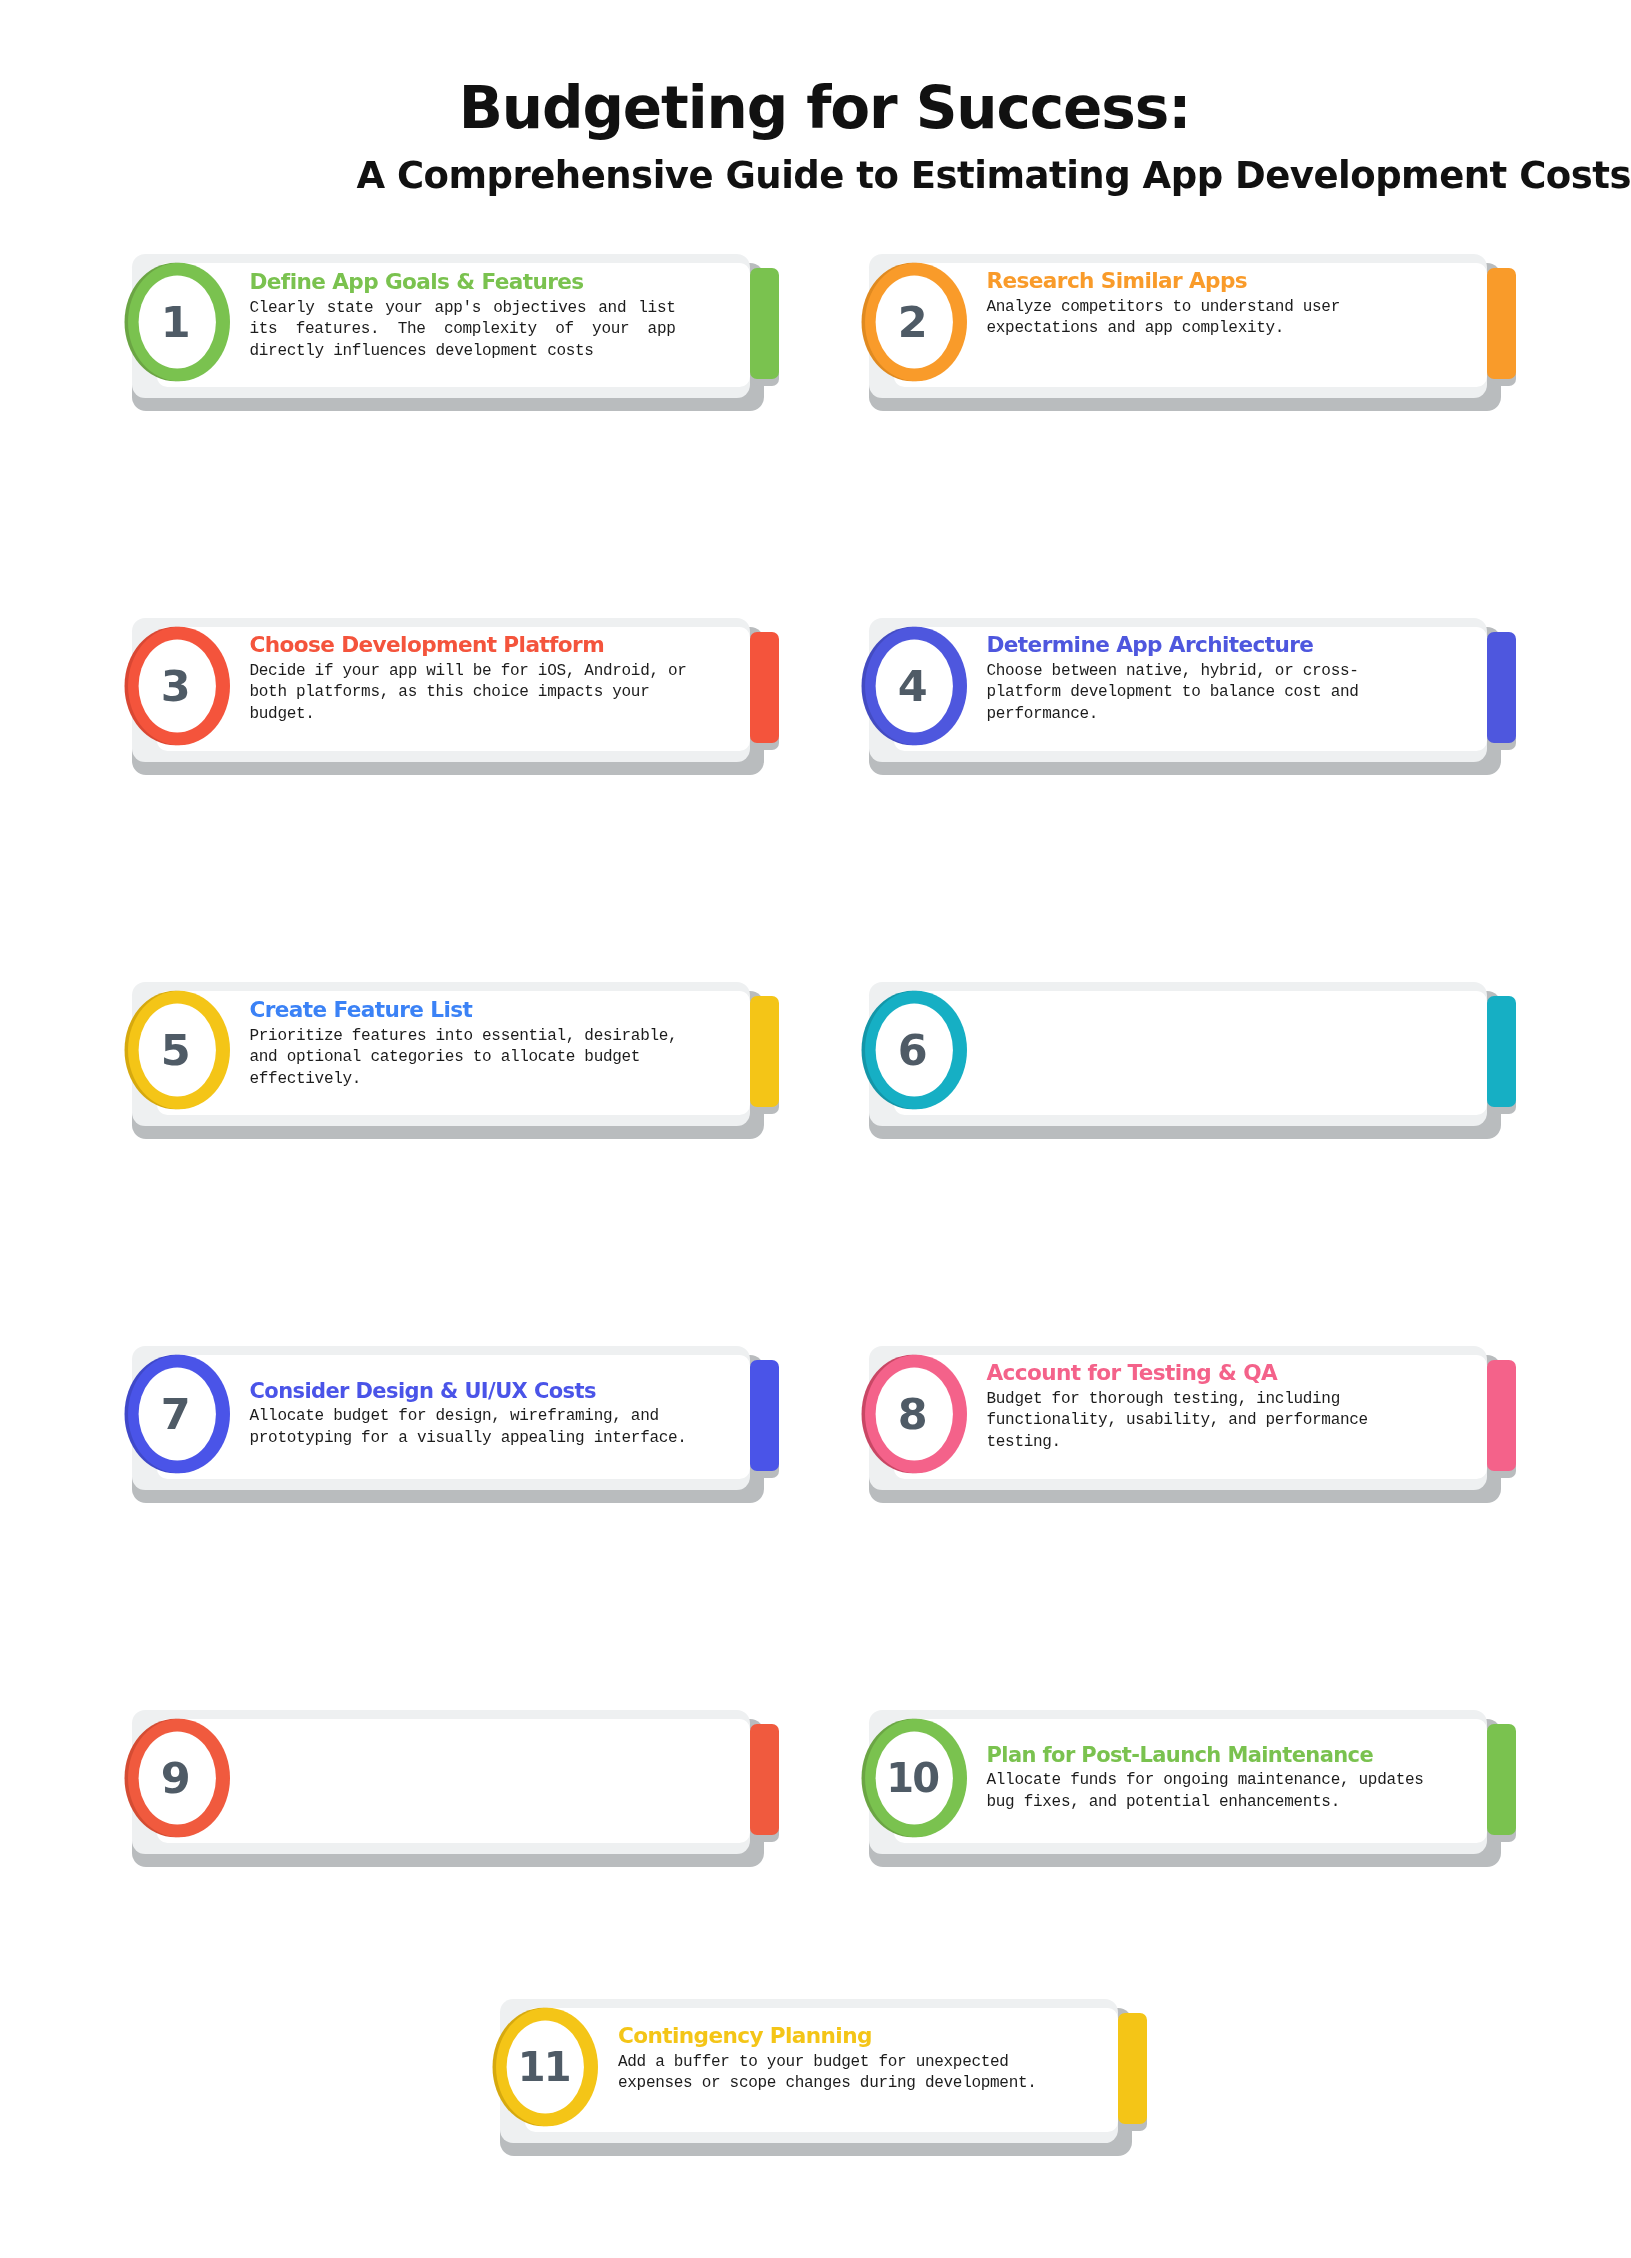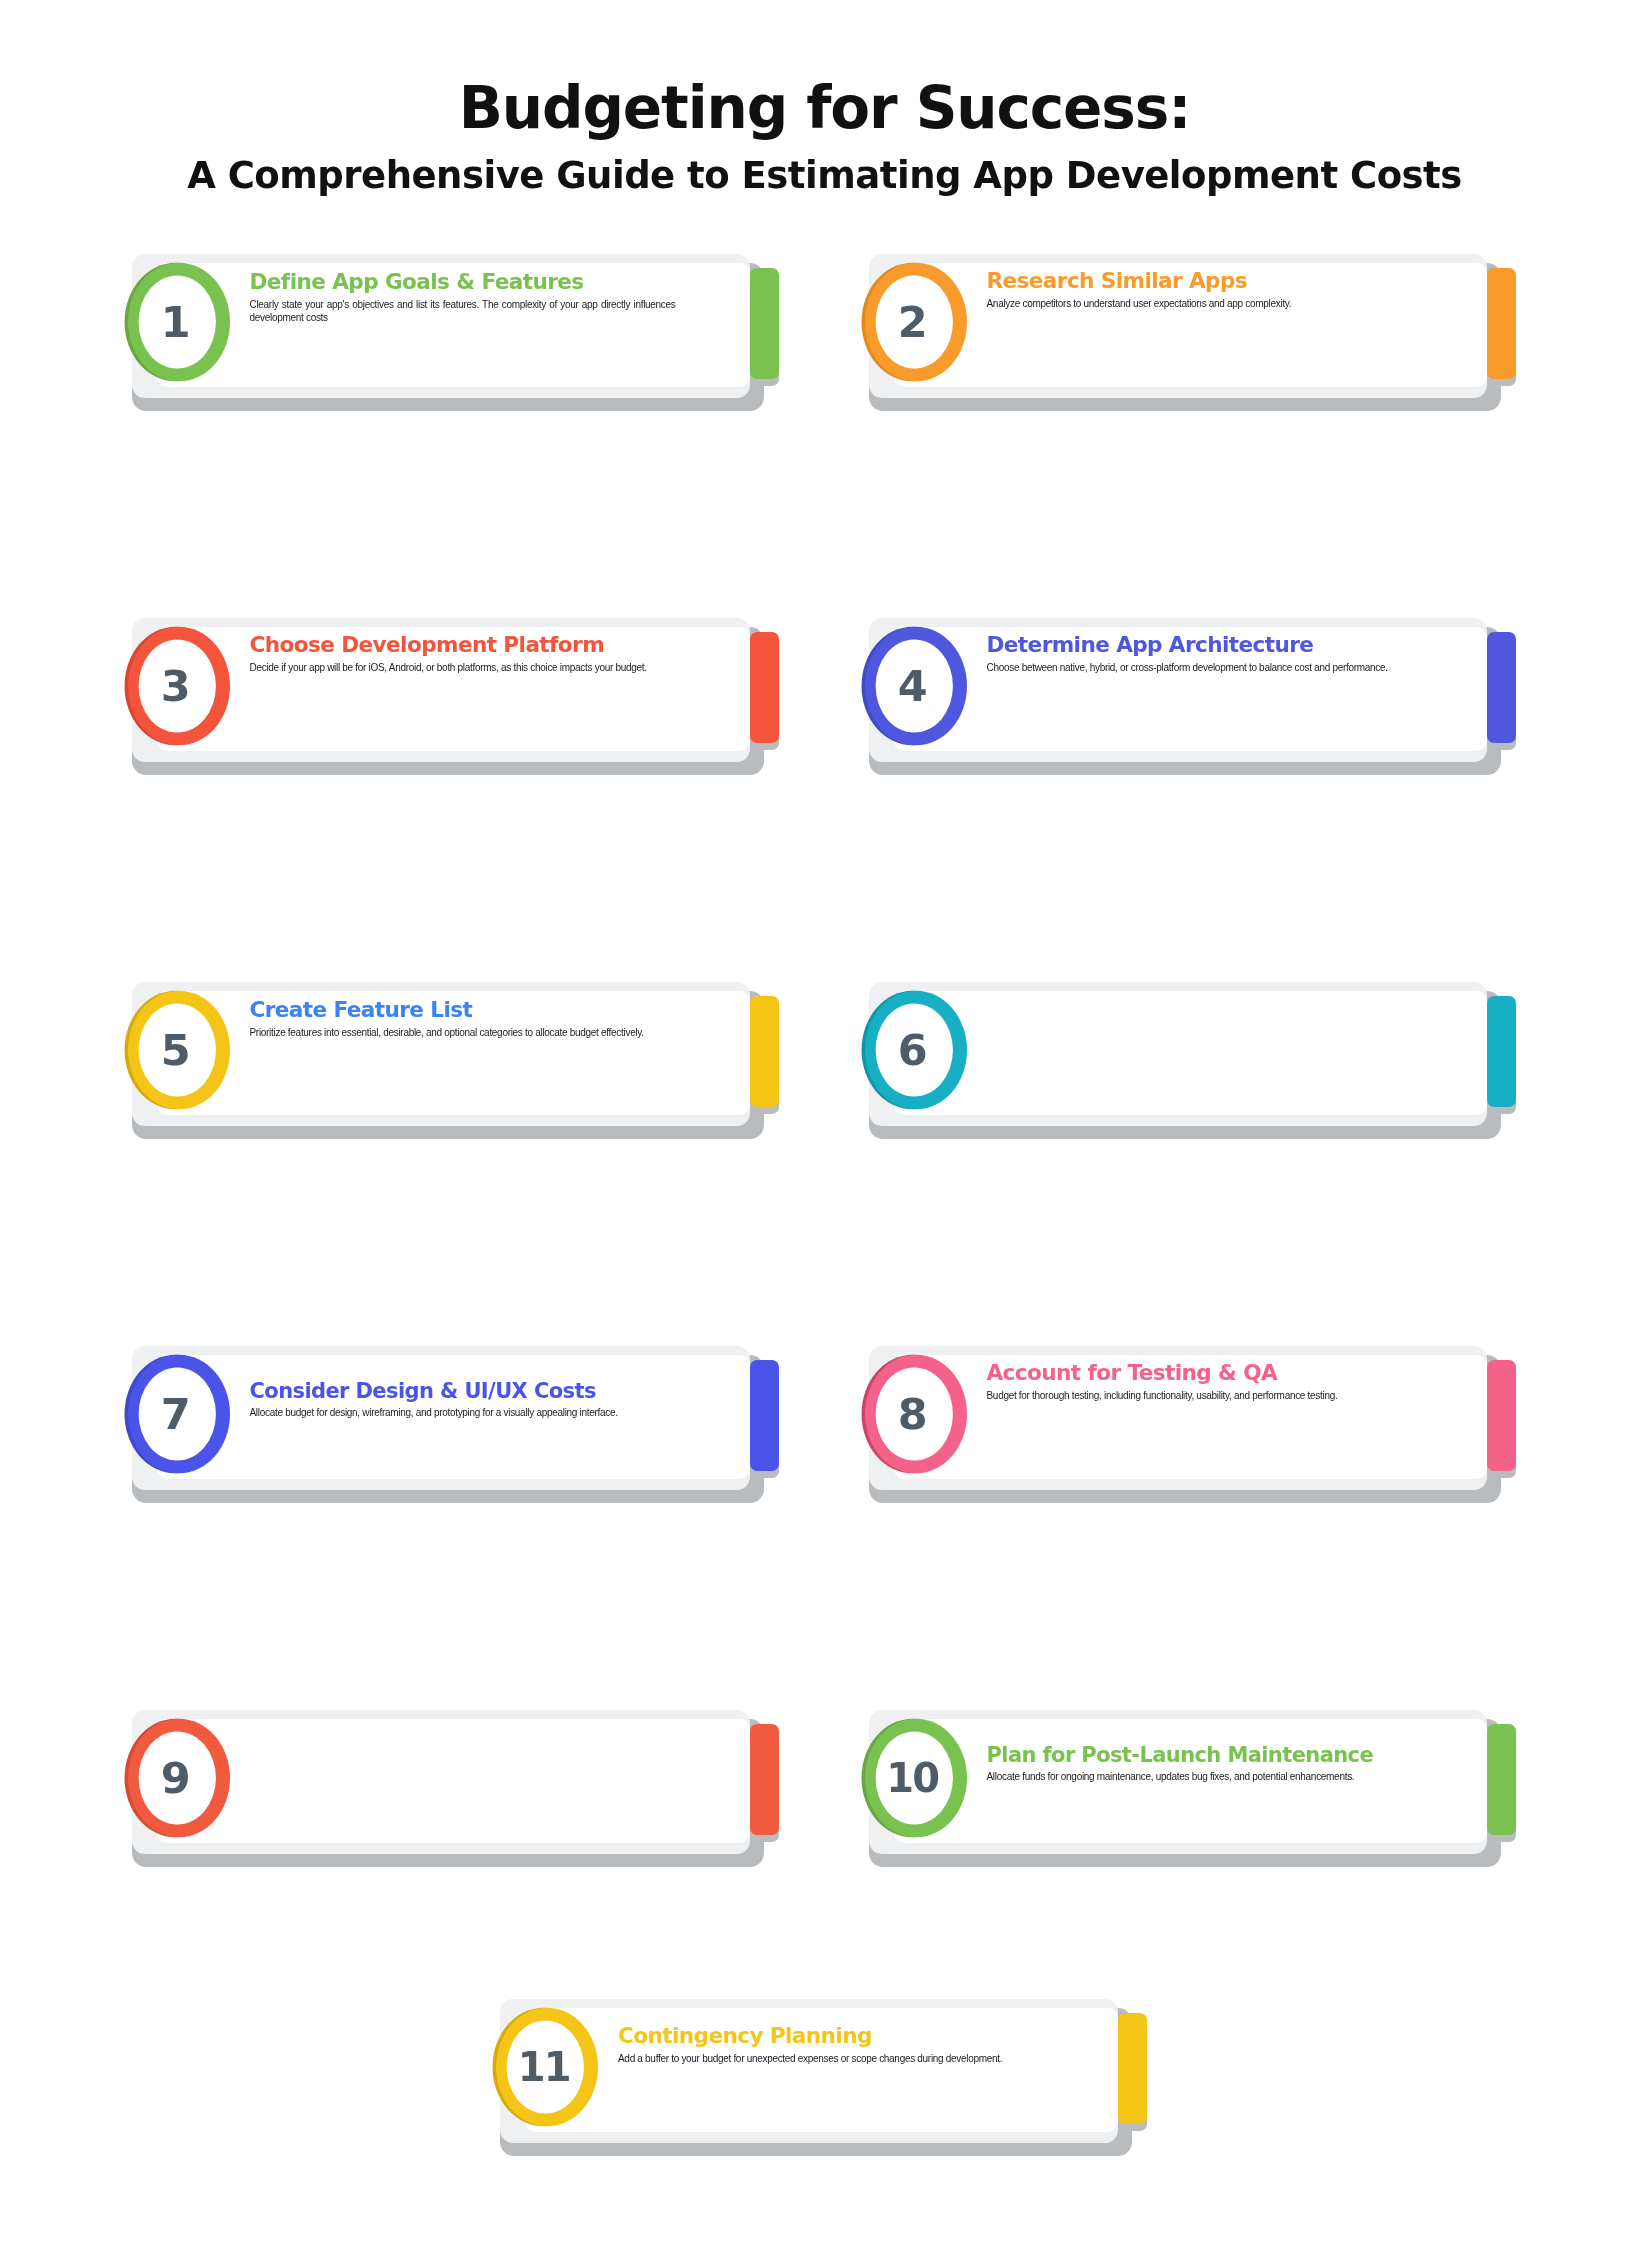--- a/index.html
+++ b/index.html
@@ -33,20 +33,21 @@
     line-height: 1.12;
   }
   .title-sub {
     font-family: "DejaVu Sans", sans-serif;
     font-size: 37px;
     font-weight: 700;
     letter-spacing: -0.5px;
     color: #111111;
     line-height: 1.25;
     margin-top: 12.4px;
+    text-align: right;
   }
 
   
   .grid {
     position: relative;
     width: 1631px;
     margin-top: 49px;
   }
 
   .row {
@@ -160,22 +161,22 @@
   .card-title {
     font-family: "DejaVu Sans", sans-serif;
     font-size: 21.6px;
     font-weight: 700;
     letter-spacing: -0.6px;
     line-height: 1.15;
     margin-bottom: 3.5px;
     white-space: nowrap;
   }
   .card-desc {
-    font-family: Liberation Sans, sans-serif;
-    font-size: 10px;
+    font-family: Liberation Mono, monospace;
+    font-size: 16px;
     font-weight: 400;
     color: #1c1c1c;
     line-height: 1.34;
     letter-spacing: -0.3px;
   }
   .card-desc.justify { text-align: justify; width: 426px; }
 
   
   .card.t-offset-a .card-text { top: 21px; }
   .card.t-offset-b .card-text { top: 20px; }

